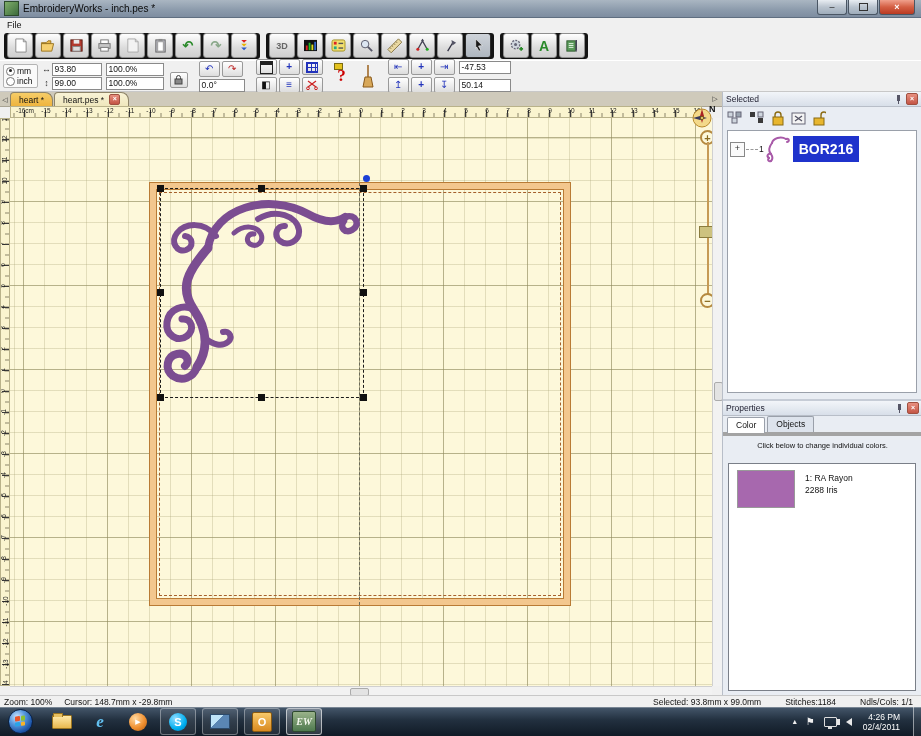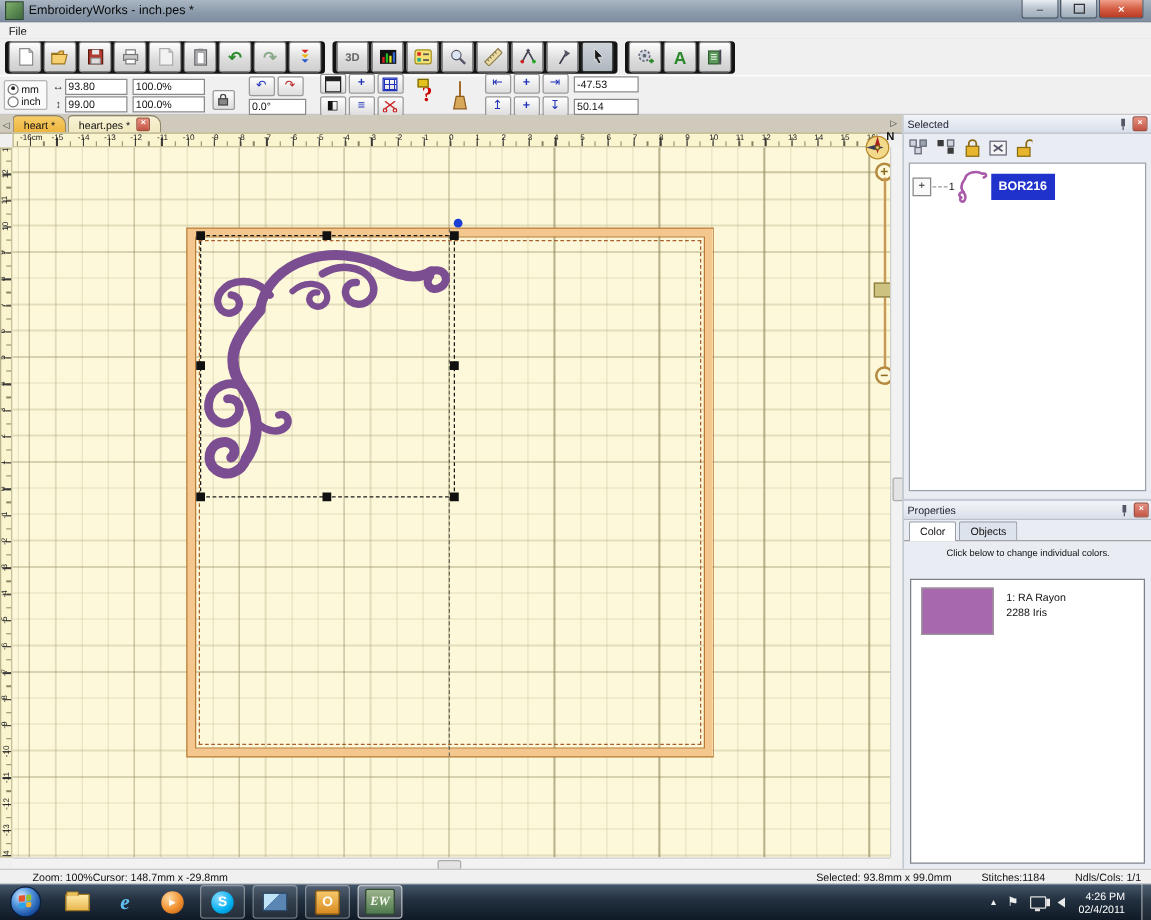--- a/index.html
+++ b/index.html
@@ -129,38 +129,38 @@
   .pinicon{width:9px;height:9px;position:relative;margin-right:3px;}
   .pinicon::before{content:"";position:absolute;left:3px;top:0;width:3px;height:6px;background:#556;}
   .pinicon::after{content:"";position:absolute;left:4px;top:6px;width:1px;height:3px;background:#556;}
   .pclose{width:10px;height:10px;border:1px solid #a05040;border-radius:2px;background:linear-gradient(#e89080,#c45545);color:#fff;font-size:7px;line-height:9px;text-align:center;font-weight:bold;}
   .obj-tools{height:22px;display:flex;align-items:center;padding:0 4px;gap:6px;}
   .obj-content{position:absolute;left:4px;top:38px;width:190px;height:263px;background:#fff;border:1px solid #9aa0aa;box-sizing:border-box;}
   .treerow{display:flex;align-items:center;margin:4px 2px;}
   .plusbox{width:13px;height:13px;border:1px solid #888;background:#fafafa;font-size:9px;line-height:11px;text-align:center;color:#333;}
   .treedash{width:12px;height:0;border-top:1px dashed #999;margin:0 1px;}
   .treenum{font-size:8.5px;margin-right:1px;}
-  .treelabel{background:#1f33cc;color:#fff;font-size:10px;font-weight:bold;padding:5px 6px;margin-left:2px;}
+  .treelabel{background:#1f33cc;color:#fff;font-size:14px;font-weight:bold;padding:5px 6px;margin-left:2px;}
   .props{position:absolute;left:0;top:307px;width:199px;height:296px;border-top:2px solid #c6ccd6;box-sizing:border-box;}
-  .ptabs{display:flex;align-items:flex-end;height:16px;padding-left:4px;border-bottom:1px solid #a3a3a3;}
+  .ptabs{display:flex;height:16px;padding-left:4px;border-bottom:4px solid #a3a3a3;}
   .ptab{font-size:8.5px;padding:2px 8px;border:1px solid #9aa0aa;border-bottom:none;border-radius:2px 2px 0 0;background:#dde3ec;margin-right:2px;}
   .ptab.on{background:#fff;position:relative;top:1px;padding-bottom:3px;}
   .pbtns{display:flex;justify-content:center;gap:8px;margin-top:6px;}
   .pbtn{min-width:52px;height:15px;border:1px solid #848484;border-radius:2px;background:linear-gradient(#f8f8f8,#dcdcdc);
     font-size:8.5px;display:flex;align-items:center;justify-content:center;padding:0 6px;}
   .pcaption{text-align:center;font-size:7.5px;margin-top:5px;color:#111;}
   .plist{position:absolute;left:5px;top:62px;width:188px;height:228px;background:#fff;border:1px solid #7a7f88;box-sizing:border-box;}
   .swatchrow{display:flex;padding:6px 4px 0 8px;}
   .swatch{width:56px;height:36px;border:1px solid #999;}
   .swtext{margin-left:10px;font-size:8.5px;line-height:12px;padding-top:2px;}
 
   
   .statusbar{position:absolute;left:0;top:695px;width:921px;height:12px;background:#f0f0f0;border-top:1px solid #c8c8c8;
     display:flex;align-items:center;font-size:8.5px;box-sizing:border-box;}
-  .statusbar .lft{display:flex;padding-left:4px;margin-left:22px;}
+  .statusbar .lft{display:flex;gap:12px;padding-left:4px;}
   .statusbar .rgt{margin-left:auto;display:flex;gap:24px;padding-right:8px;}
 
   
   .taskbar{position:absolute;left:0;top:707px;width:921px;height:29px;
     background:linear-gradient(#46586c,#22303f 45%,#101a26);box-shadow:inset 0 1px 0 rgba(255,255,255,.28);
     display:flex;align-items:center;}
   .orb{width:23px;height:23px;border-radius:50%;margin:0 10px 0 8px;
     background:radial-gradient(circle at 35% 30%,#cfe6ff 0%,#5a9be0 35%,#1d55a8 70%,#0c2a5e 100%);
     border:1px solid #0a1f40;position:relative;}
   .orbflag{position:absolute;left:6px;top:6px;width:10px;height:10px;display:grid;grid-template-columns:1fr 1fr;grid-template-rows:1fr 1fr;gap:1px;transform:skewY(-6deg);}

